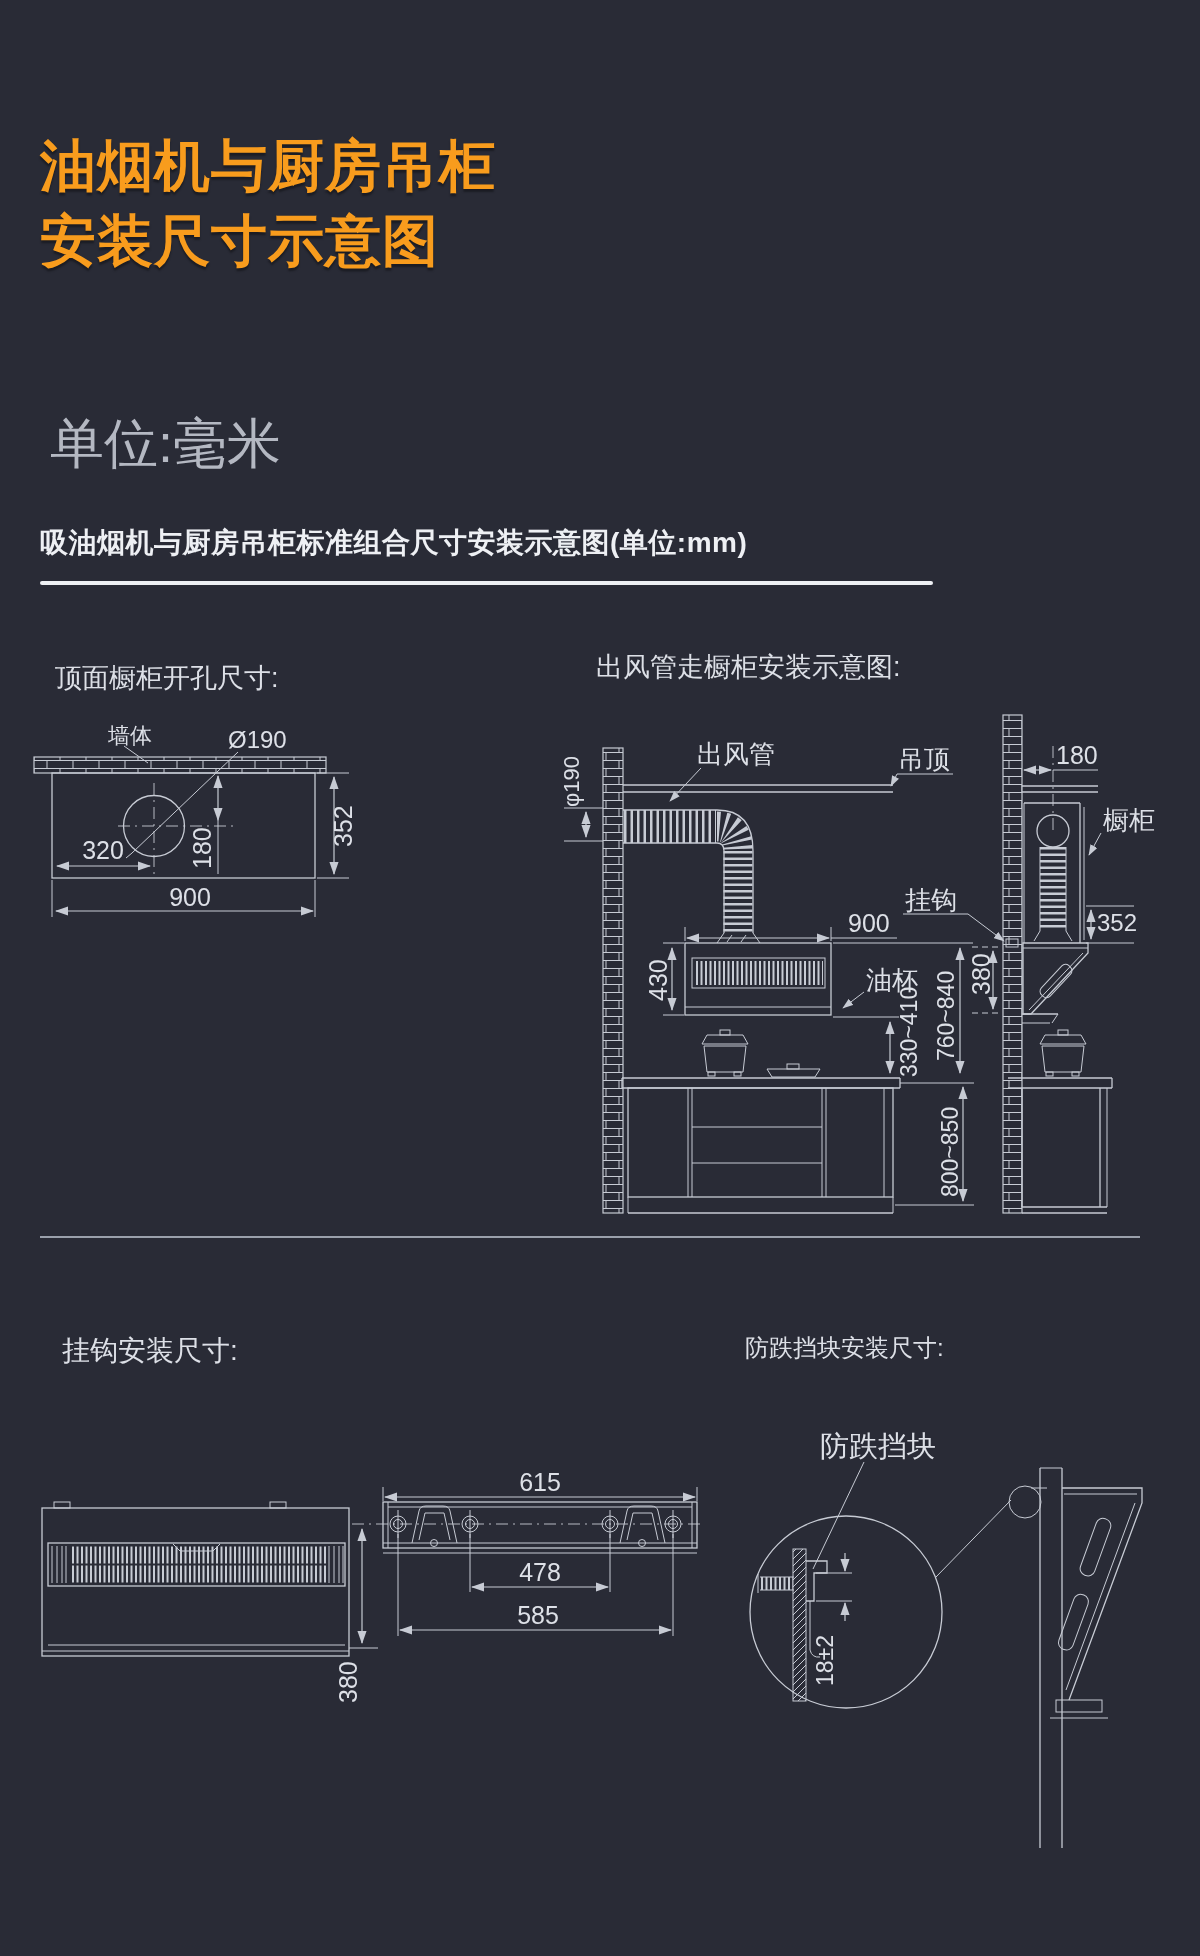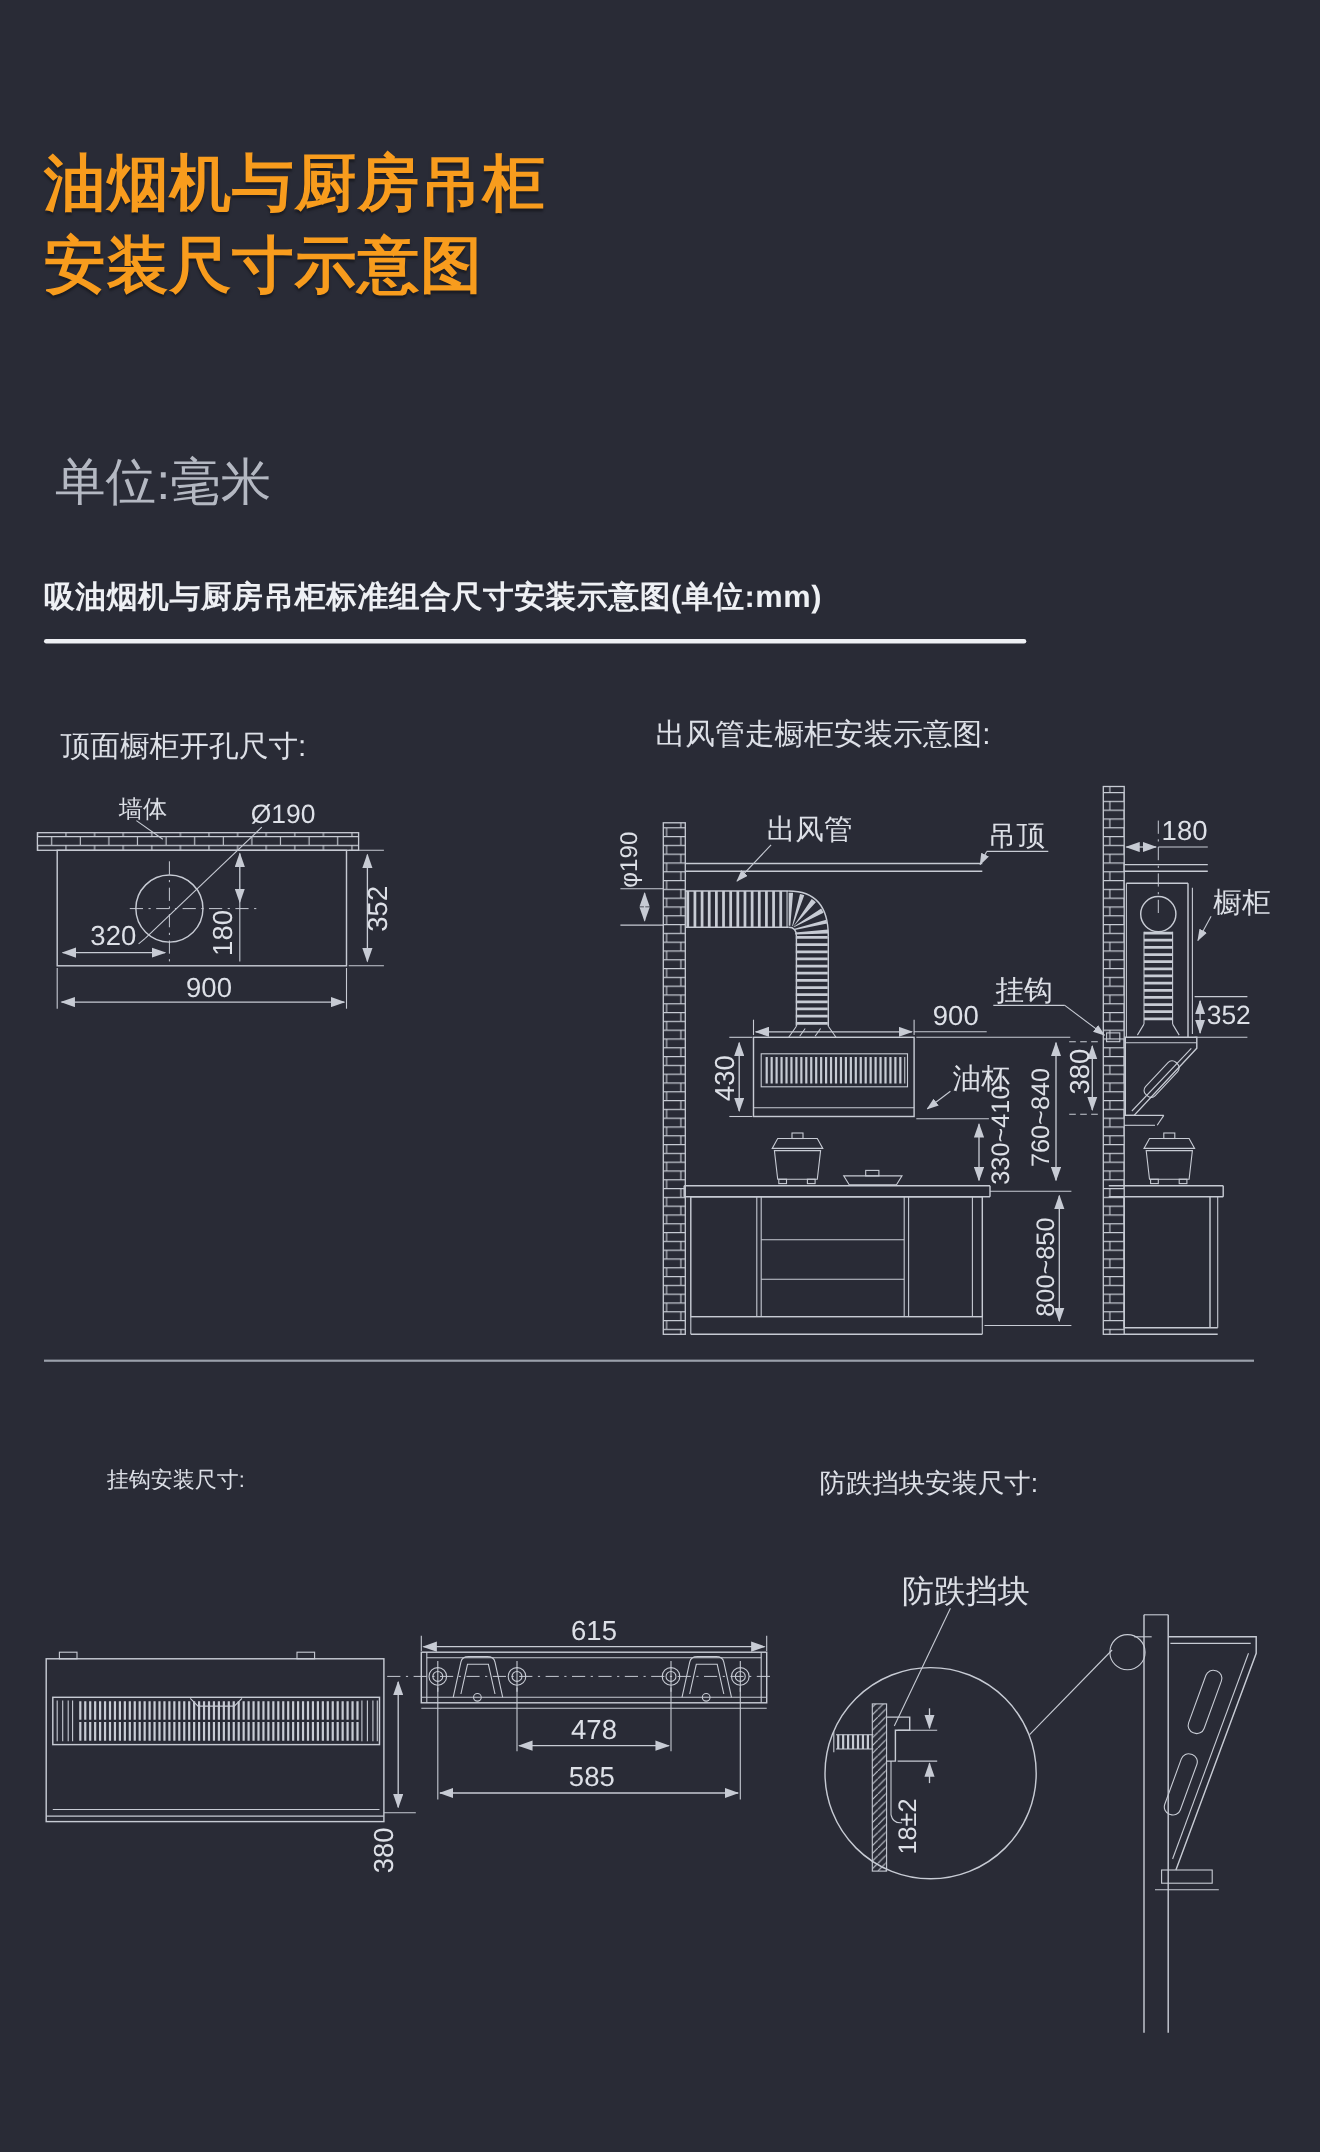--- a/index.html
+++ b/index.html
@@ -10,29 +10,29 @@
     width:1200px;height:1956px;position:relative;overflow:hidden;
     background:var(--background);
     font-family:"Liberation Sans", sans-serif;
   }
   .abs{position:absolute;}
   .t-main{
     left:40px;top:128px;font-size:56px;line-height:1.34;font-weight:bold;
     color:var(--accent);letter-spacing:1px;white-space:nowrap;
     text-shadow:0 3px 2px rgba(0,0,0,0.35);
   }
-  .unit{left:50px;top:408px;font-size:46px;color:#b4b8c2;}
+  .unit{left:50px;top:408px;font-size:54px;color:#b4b8c2;}
   .hdr{left:40px;top:524px;font-size:28px;font-weight:bold;color:#eef0f4;letter-spacing:.5px;white-space:nowrap;}
   .rule{position:absolute;background:#eef0f4;}
   .rule1{left:40px;top:581px;width:893px;height:4px;border-radius:2px;}
   .rule2{left:40px;top:1236px;width:1100px;height:2px;background:#9aa0ab;}
   .dt{position:absolute;font-size:27px;color:var(--text);white-space:nowrap;}
   .dt1{left:55px;top:660px;text-align:right;}
   .dt2{left:596px;top:649px;}
-  .dt3{left:62px;top:1332px;font-size:20px;margin-left:35px;}
+  .dt3{left:62px;top:1332px;font-size:28px;}
   .dt4{left:745px;top:1332px;font-size:24px;}
   svg.canvas{position:absolute;left:0;top:0;}
   svg .s{stroke:var(--line);fill:none;stroke-width:1.3px;}
   svg .thin{stroke-width:1px;}
   svg .cl{stroke:var(--line);fill:none;stroke-width:.9px;stroke-dasharray:12 5 2 5;}
   svg .dsh{stroke:var(--line);fill:none;stroke-width:1px;stroke-dasharray:6 4;}
   svg .rib{stroke:var(--line);fill:none;stroke-dasharray:2.5 4;}
   svg .rib2{stroke:var(--line);fill:none;stroke-dasharray:2 2.5;}
   svg .dim{stroke:var(--line);fill:none;stroke-width:1.2px;}
   svg text{fill:var(--text);font-family:"Liberation Sans",sans-serif;font-size:25px;stroke:none;}

